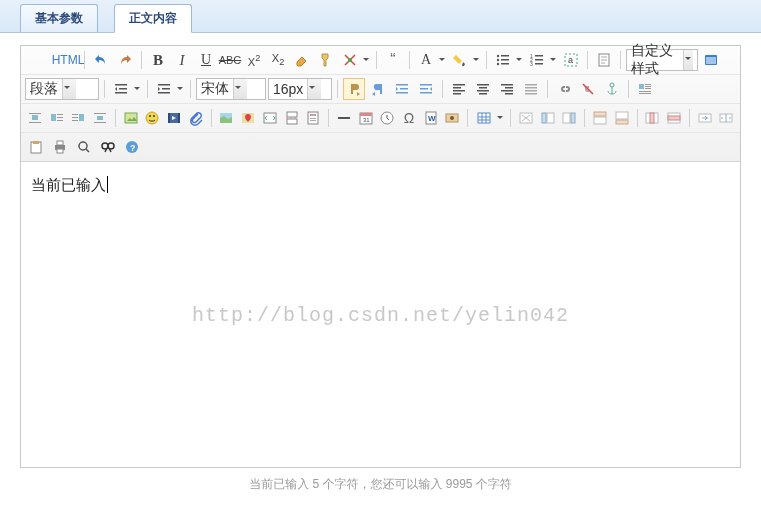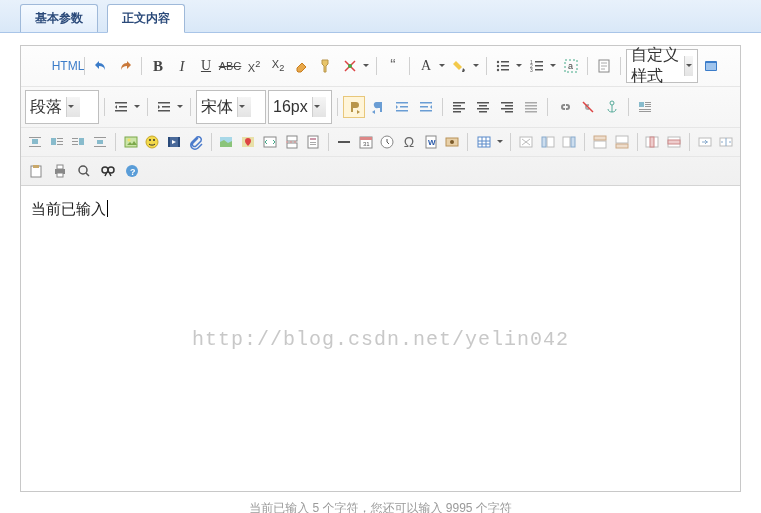--- a/index.html
+++ b/index.html
@@ -1,31 +1,31 @@
 <!DOCTYPE html>
 <html><head>
 <meta charset="utf-8">
 <style>
 * { box-sizing: border-box; margin: 0; padding: 0; }
 body { font-family: Arial, "Microsoft YaHei", sans-serif; font-size: 12px; background: #fff; width: 761px; height: 513px; overflow: hidden; }
-.tab-bar { background: linear-gradient(#e8f1fb, #d9e8f8); border-bottom: 1px solid #a9c5e8; display: flex; padding: 4px 6px 0 20px; gap: 9px; }
+.tab-bar { background: linear-gradient(#e8f1fb, #d9e8f8); border-bottom: 1px solid #a9c5e8; display: flex; padding: 4px 6px 0 20px; gap: 16px; }
 .tab { padding: 5px 14px; border: 1px solid #9fb9d9; border-bottom: none; background: linear-gradient(#f5faff,#e3eefb); color: #2b4a7a; font-weight: bold; cursor: pointer; border-radius: 3px 3px 0 0; }
 .tab.active { background: #fff; border-bottom: 1px solid #fff; margin-bottom: -1px; }
 .editor-wrap { border: 1px solid #c8c8c8; margin: 12px 20px 4px 20px; background: #fff; }
 .toolbar { border-bottom: 1px solid #d4d4d4; background: linear-gradient(#fdfdfd,#f0f0f0); }
 .tb-row { display: flex; align-items: center; padding: 3px 4px; gap: 2px; flex-wrap: nowrap; }
 .tb-row + .tb-row { border-top: 1px solid #e6e6e6; }
 .btn { width: 22px; height: 22px; display: inline-flex; align-items: center; justify-content: center; border: 1px solid transparent; cursor: pointer; color: #444; font-size: 12px; }
 .btn svg { width: 16px; height: 16px; }
 .btn.active { background: #fff5d9; border: 1px solid #e8c77a; }
 .dd { display: inline-flex; align-items: center; cursor: pointer; }
 .dd .arr { width: 10px; height: 22px; display: inline-flex; align-items: center; justify-content: center; }
 .arr svg { width: 8px; height: 8px; }
 .sep { width: 1px; height: 18px; background: #d0d0d0; margin: 0 3px; }
-.sel { border: 1px solid #bfbfbf; background: #fff; height: 34px; display: inline-flex; align-items: center; padding: 0 4px; font-size: 16px; color: #333; }
+.sel { border: 1px solid #bfbfbf; background: #fff; height: 22px; display: inline-flex; align-items: center; padding: 0 4px; font-size: 14px; color: #333; }
 .sel .arr { margin-left: 4px; background: linear-gradient(#f5f5f5,#e4e4e4); border-left: 1px solid #cfcfcf; width: 14px; height: 20px; }
 .html-btn { font-size: 12px; color: #3b7cc9; font-weight: normal; margin-left: 32px; }
 .content { min-height: 305px; padding: 14px 10px; font-size: 15px; color: #222; position: relative; }
 .cursor { border-right: 1px solid #000; padding-right: 1px; }
 .watermark { position: absolute; left: 50%; top: 50%; transform: translate(-50%,-50%); color: #c8c8c8; font-size: 20px; font-family: "Courier New", monospace; letter-spacing: 1px; }
 .status { text-align: center; padding: 4px 8px; color: #9a9a9a; font-size: 12px; border-top: 0; }
 </style>
 </head>
 <body>
 

